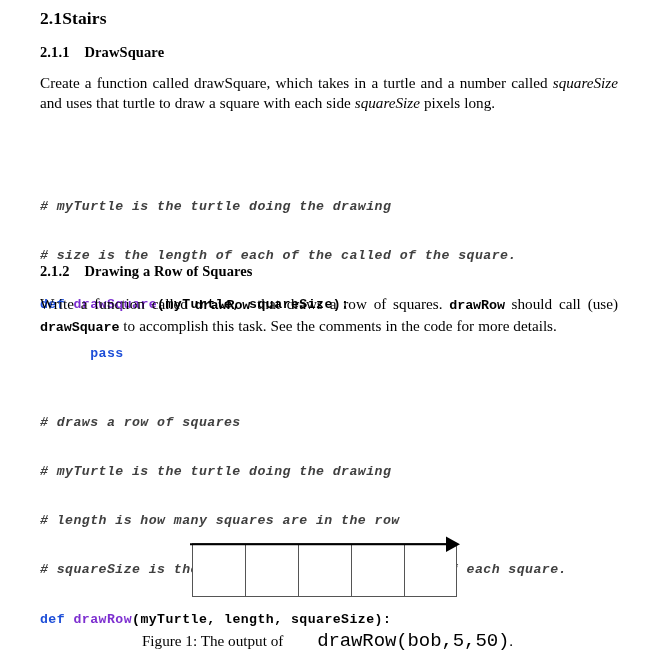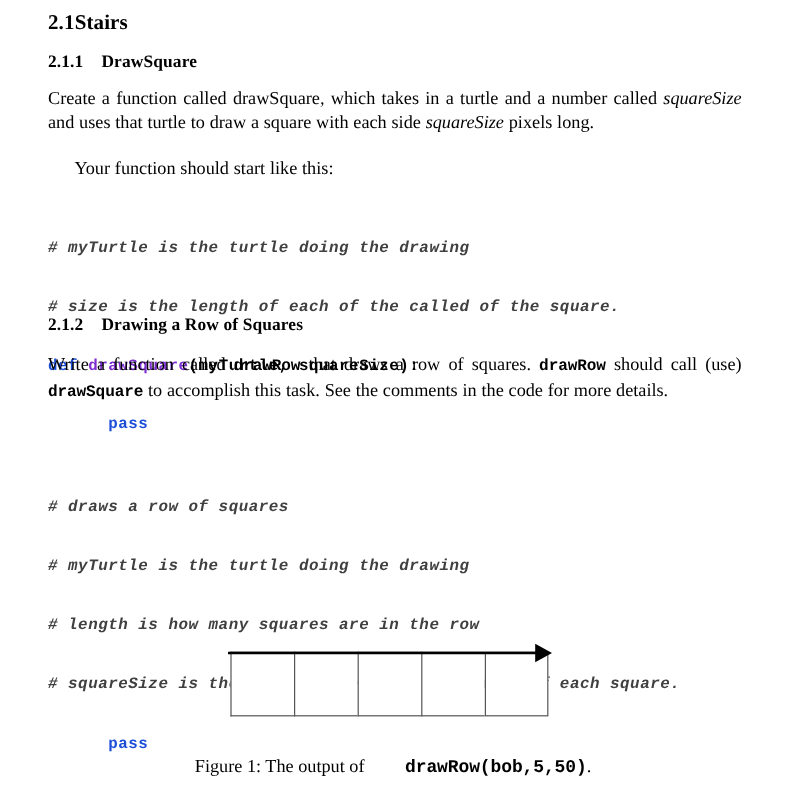--- a/index.html
+++ b/index.html
@@ -130,60 +130,60 @@
   .caption {
     position: absolute;
     left: 0;
     top: 630px;
     width: 655px;
     text-align: center;
     font-size: 15.2px;
   }
   .caption .tt {
     font-family: "Liberation Mono", "DejaVu Sans Mono", monospace;
-    font-weight: bold;
-    font-size: 15px;
+    font-weight: normal;
+    font-size: 19px;
     margin-left: 30px;
   }
 </style>
 </head>
 <body>
 
 <div class="page">
 
   <div class="h-section" style="top:8px;">
     <span class="num">2.1</span><span class="ttl">Stairs</span>
   </div>
 
   <div class="h-sub" style="top:44px;">
     <span class="num">2.1.1</span><span class="ttl">DrawSquare</span>
   </div>
 
   <div class="para" style="top:73px;"><span>Create a function called drawSquare, which takes in a turtle and a number called </span><i>squareSize</i><span> and uses that turtle to draw a square with each side </span><i>squareSize</i><span> pixels long.</span></div>
 
-  <div class="para indent" style="top:131px;">Your function should start like this:</div>
 
   <div class="code" style="top:166px;">
     <span class="code-line cmt"># myTurtle is the turtle doing the drawing</span>
     <span class="code-line cmt"># size is the length of each of the called of the square.</span>
     <span class="code-line"><span class="kw">def</span> <span class="fn">drawSquare</span><span class="pl">(myTurtle, squareSize):</span></span>
     <span class="code-line">      <span class="kw">pass</span></span>
   </div>
 
   <div class="h-sub" style="top:263px;">
     <span class="num">2.1.2</span><span class="ttl">Drawing a Row of Squares</span>
   </div>
 
   <div class="para" style="top:294px;"><span>Write a function called </span><span class="tt">drawRow</span><span> that draws a row of squares. </span><span class="tt">drawRow</span><span> should call (use) </span><span class="tt">drawSquare</span><span> to accomplish this task. See the comments in the code for more details.</span></div>
 
   <div class="code" style="top:382px;">
     <span class="code-line cmt"># draws a row of squares</span>
     <span class="code-line cmt"># myTurtle is the turtle doing the drawing</span>
     <span class="code-line cmt"># length is how many squares are in the row</span>
     <span class="code-line cmt"># squareSize is the length of each of the sides of each square.</span>
+    <span class="code-line"><span class="kw">def</span> <span class="fn">drawRow</span><span class="pl">(myTurtle, length, squareSize):</span></span>
     <span class="code-line">      <span class="kw">pass</span></span>
   </div>
 
   <div class="figure">
     <div class="sq-row" id="squares">
         <div class="sq"></div>
         <div class="sq"></div>
         <div class="sq"></div>
         <div class="sq"></div>
         <div class="sq"></div>

